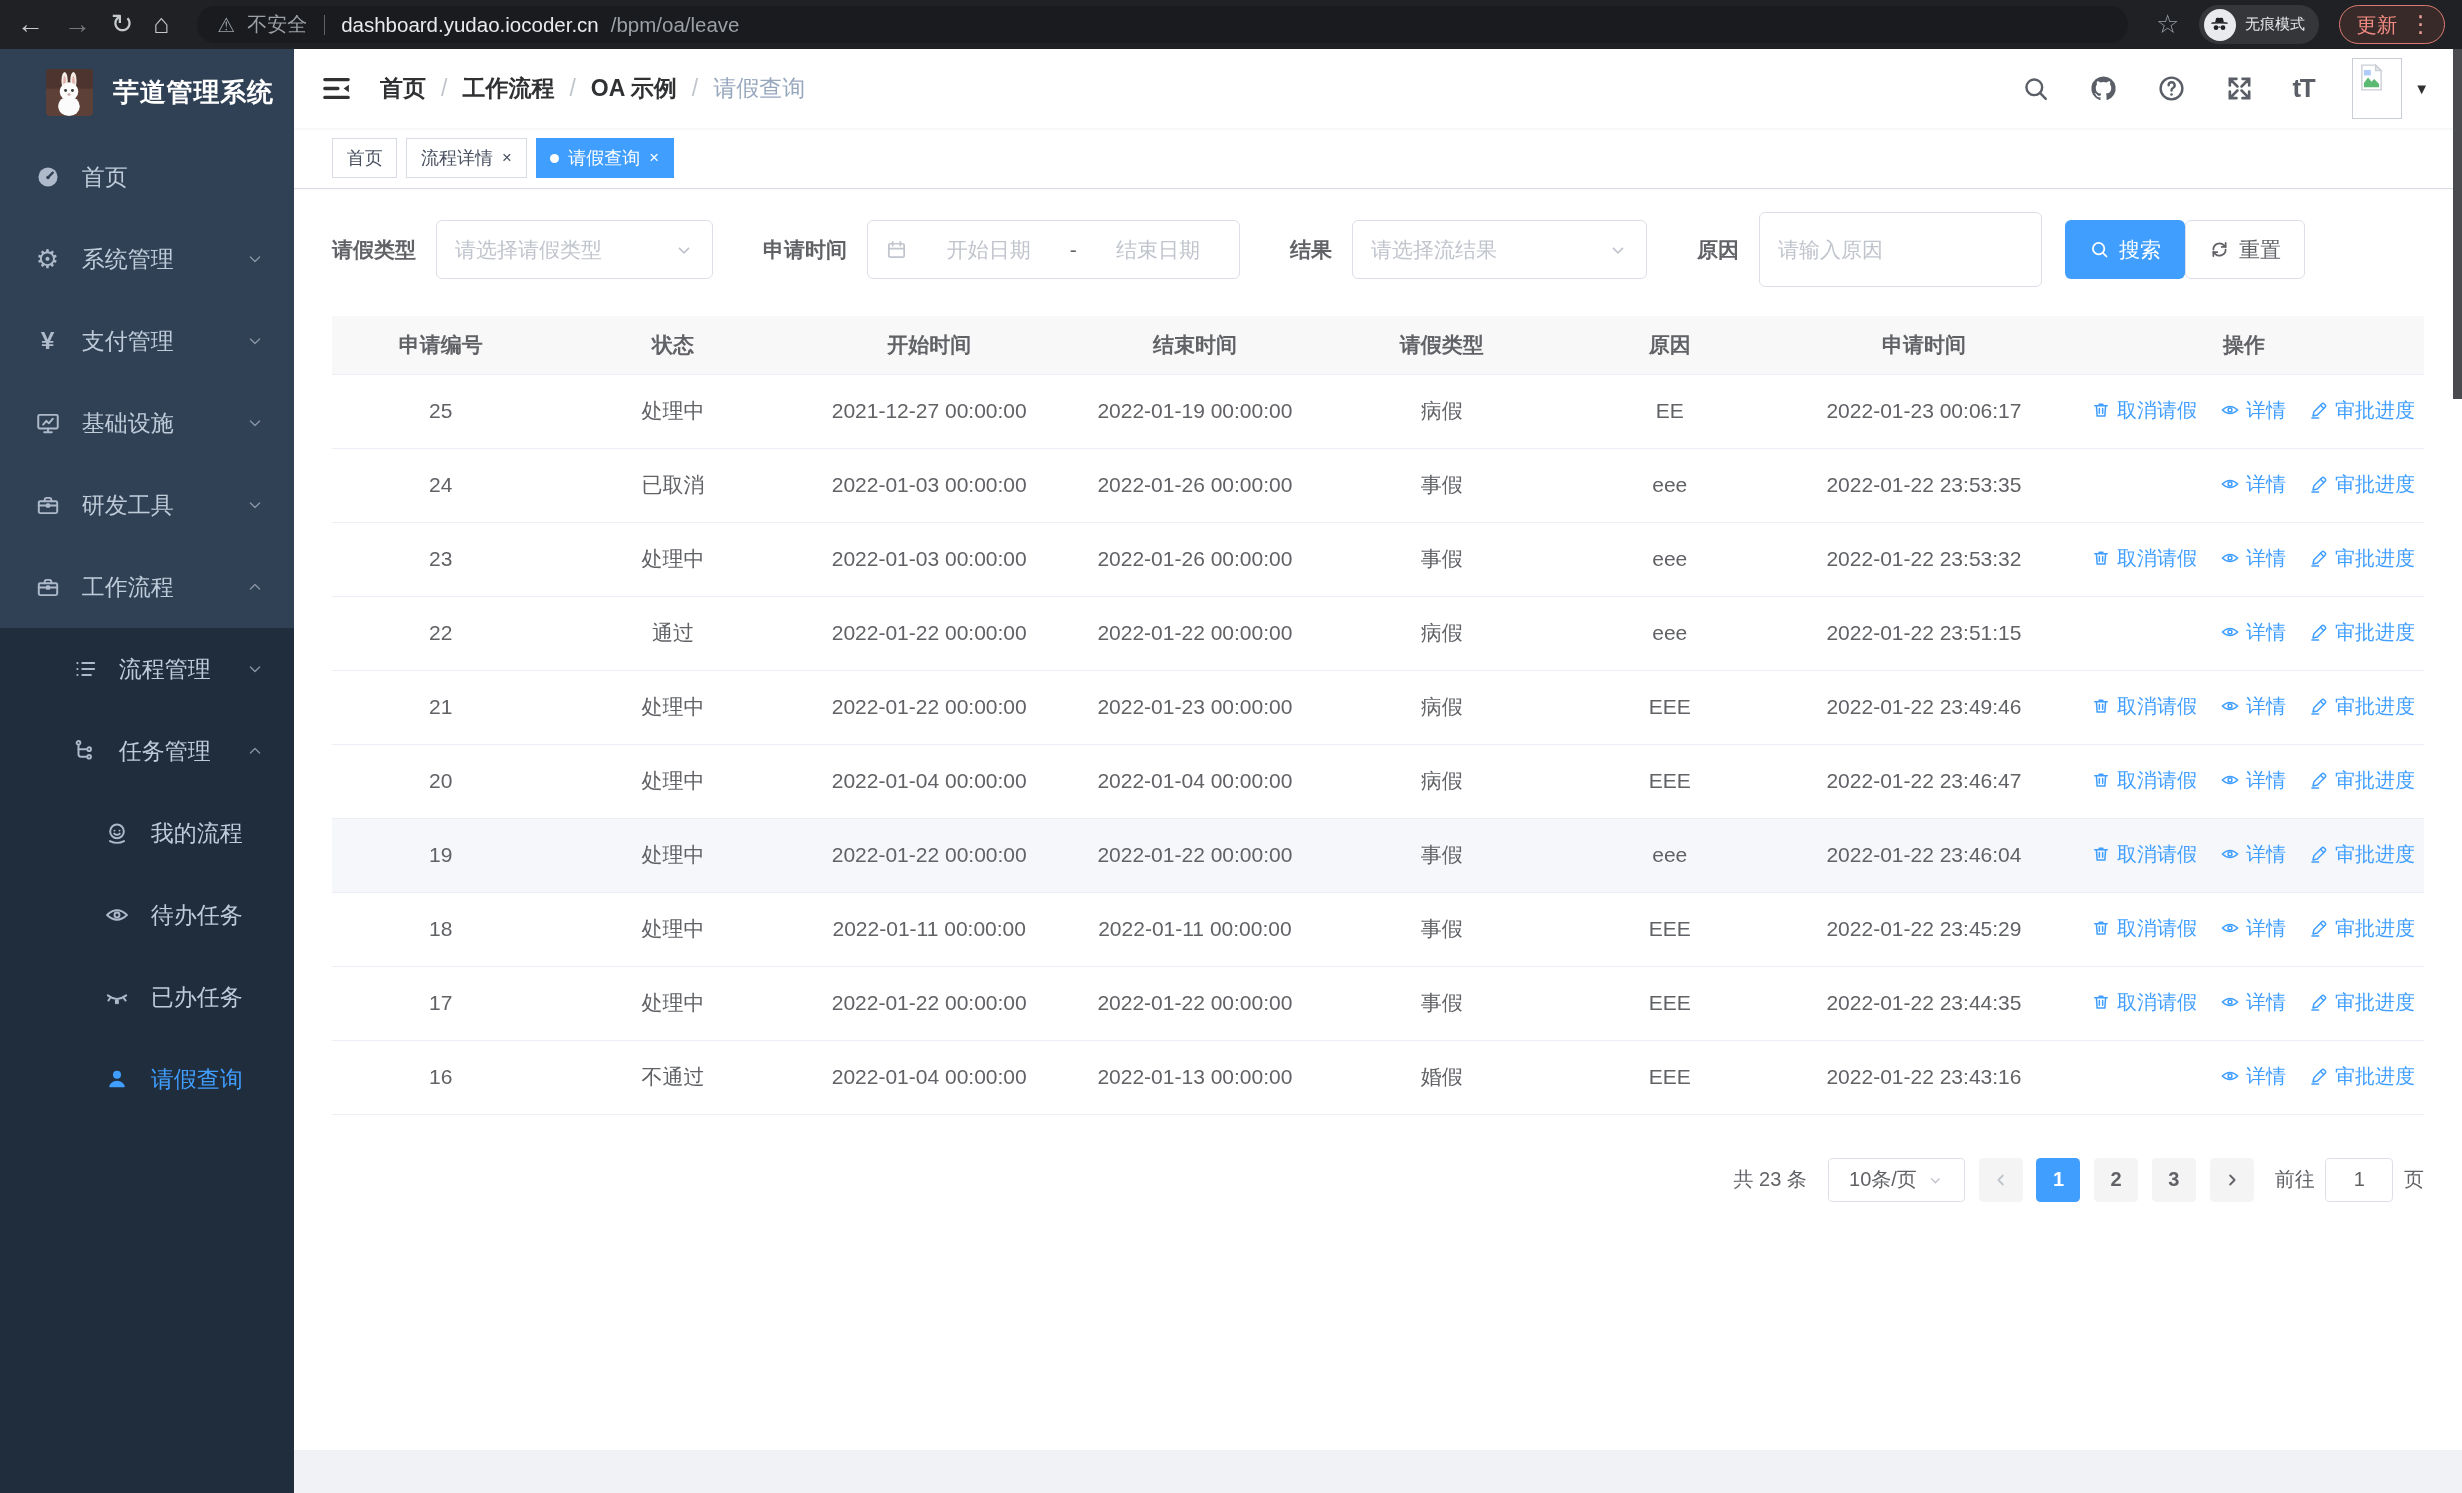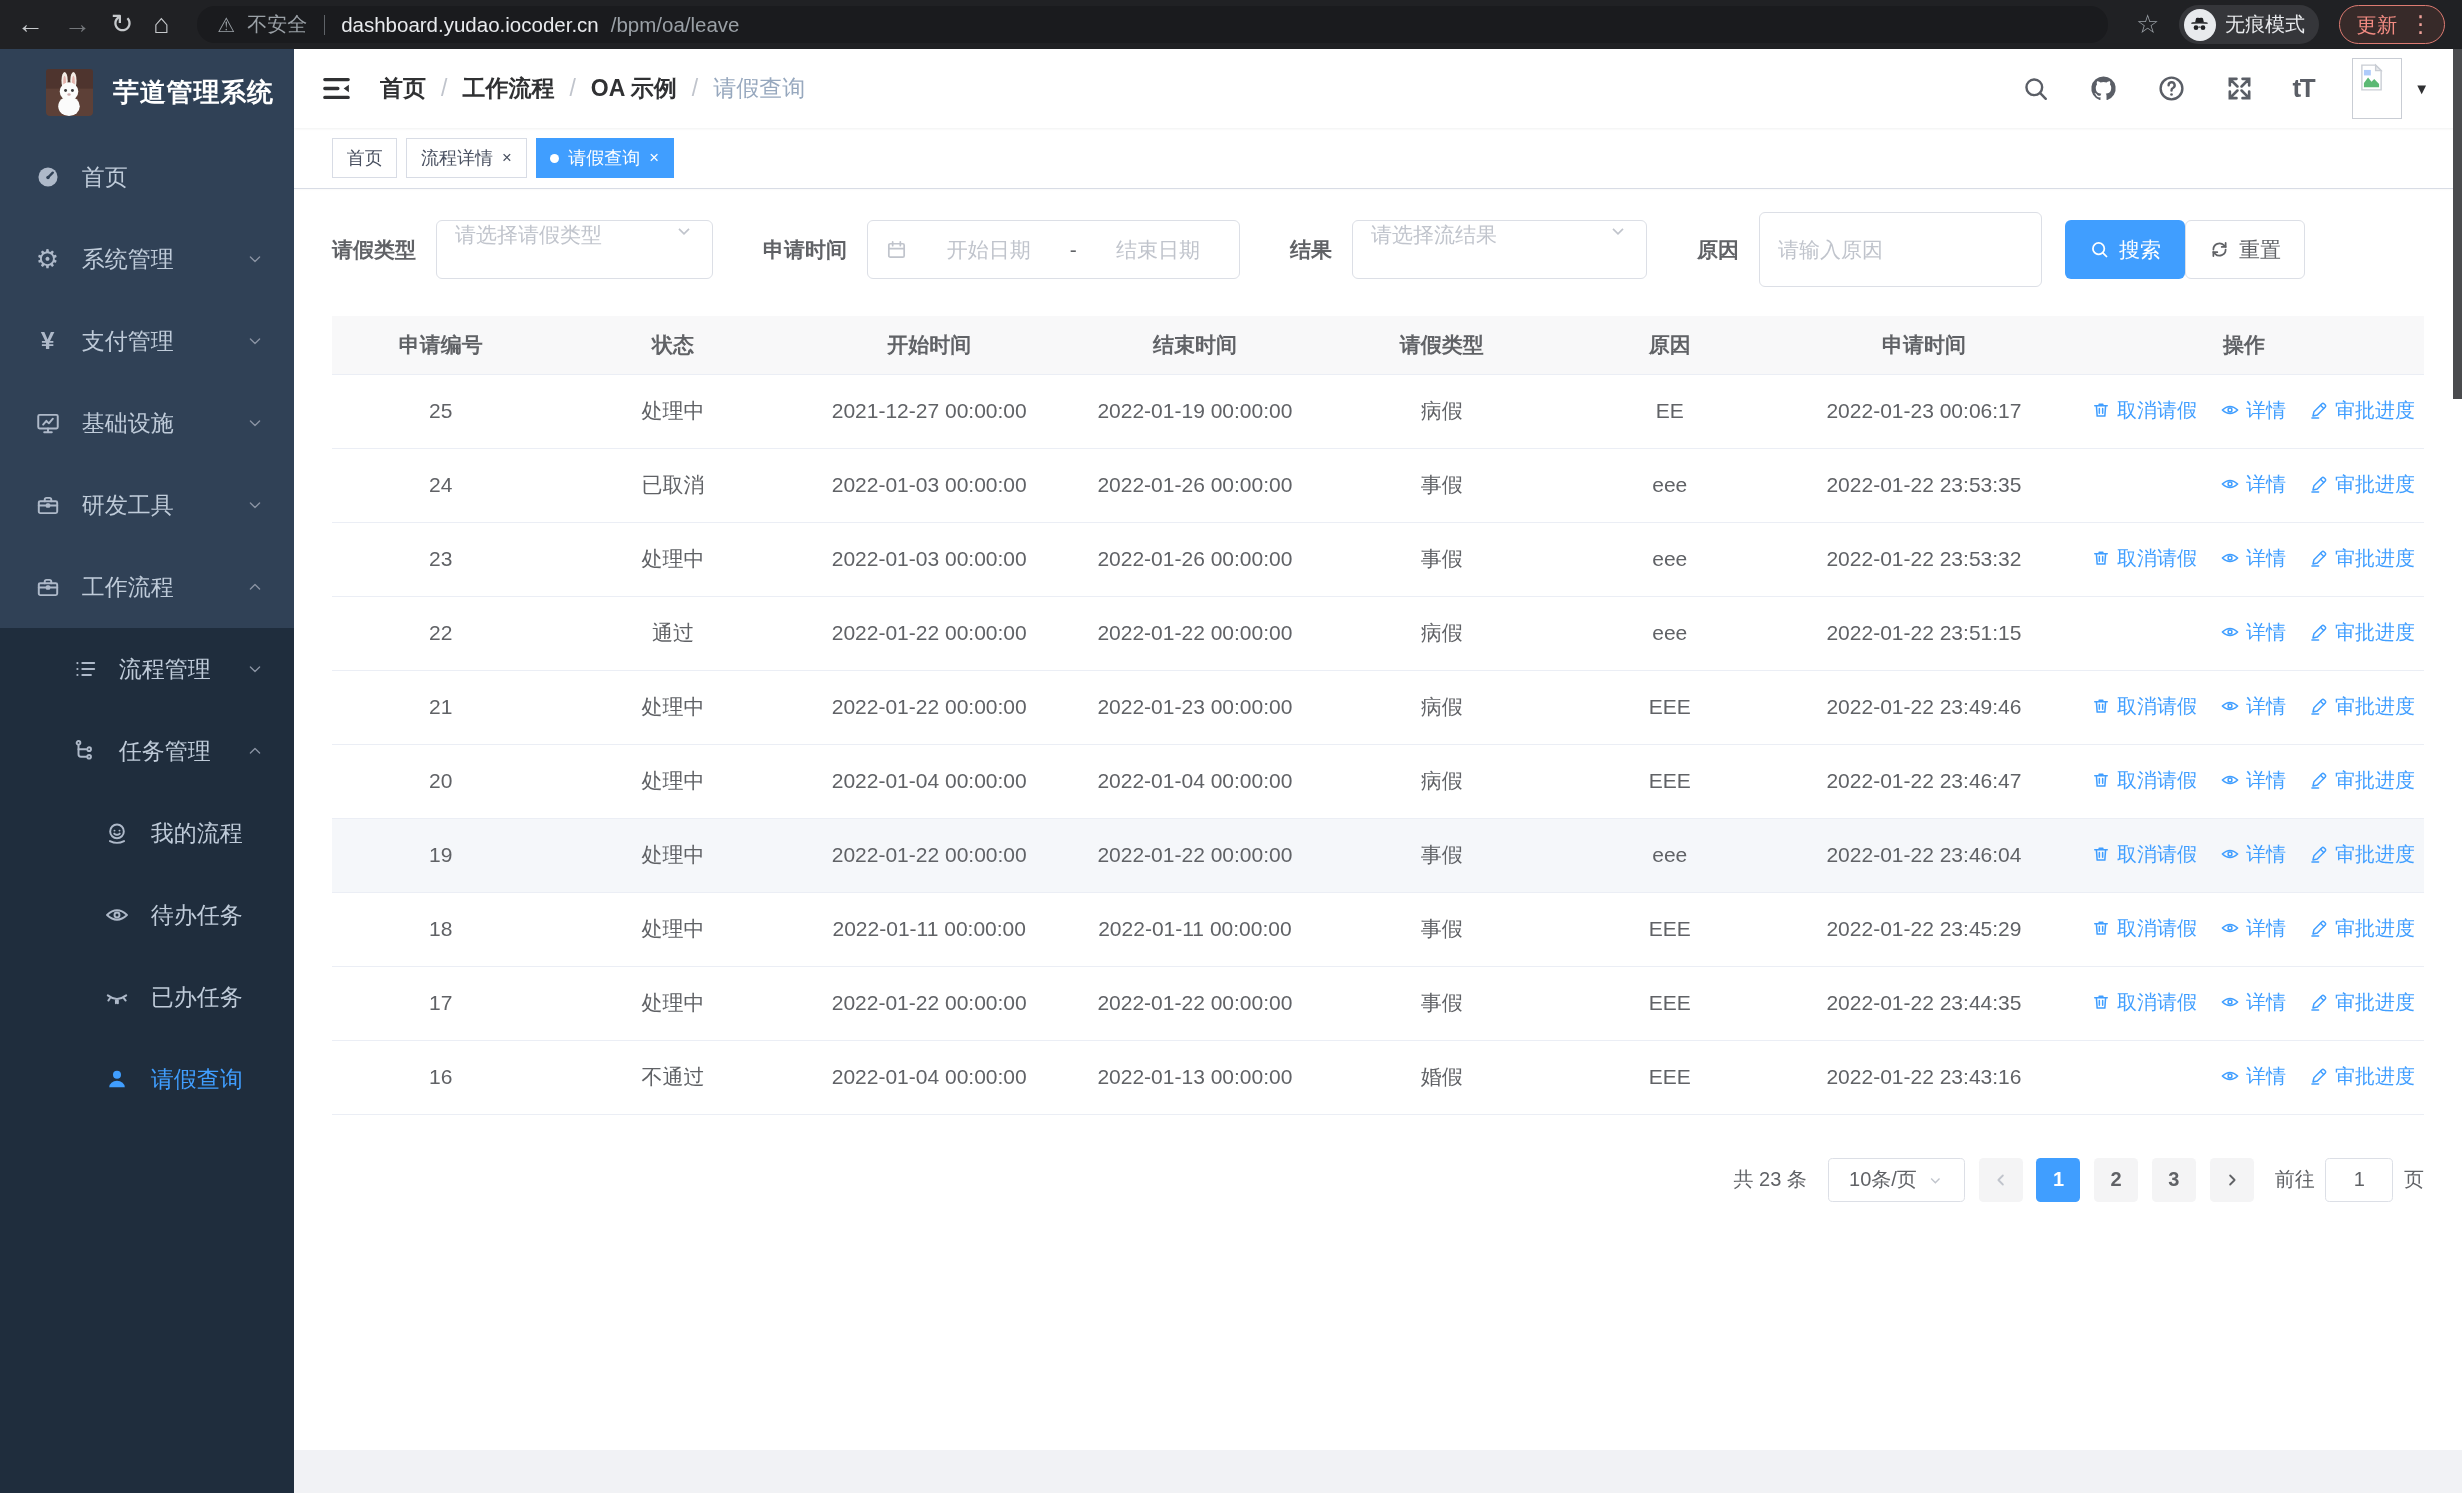--- a/index.html
+++ b/index.html
@@ -17,21 +17,21 @@
   .sec-label { color:#9aa0a6; font-size:20px; }
   .url-sep { width:0.8px; height:20px; background:#5f6368; margin:0 4.6px; }
   .url-domain { color:#e8eaed; font-size:20.5px; }
   .url-path { color:#9aa0a6; font-size:20.5px; }
   .star-ico { font-size:26px; color:#9aa0a6; }
   .incog { display:flex; align-items:center; gap:9px; background:#35363a;
     border-radius:21px; padding:3.8px 13.7px 3.8px 4.6px; }
   .incog-circle { width:32px; height:32px; border-radius:50%; background:#e8eaed;
     display:flex; align-items:center; justify-content:center; }
   .incog-circle svg { width:21px; height:21px; }
-  .incog-label { color:#e8eaed; font-size:20px; }
+  .incog-label { color:#e8eaed; font-size:15px; }
   .update-pill { display:flex; align-items:center; gap:12px; border:1.5px solid #dd7b72;
     background:#372a29; border-radius:21px; padding:4.6px 12px 4.6px 16.7px; }
   .update-label { color:#f28b82; font-size:20.5px; }
   .dots-ico { color:#f0a099; font-size:23px; line-height:1; }
 
   
   .app { display:flex; height:1445px; }
   .sidebar { width:294px; background:#304156; display:flex; flex-direction:column; flex-shrink:0; }
   .logo-row { height:87px; display:flex; align-items:center; padding-left:46px; gap:20px; }
   .logo-img { width:47px; height:47px; border-radius:3px; flex-shrink:0; }
@@ -81,21 +81,21 @@
   .tag .tag-close { font-size:16.7px; line-height:1; }
   .tag.active { background:#409eff; border-color:#409eff; color:#fff; }
   .tag-dot { width:9px; height:9px; border-radius:50%; background:#fff; }
 
   
   .content { flex:1; padding:23px 38px 0 38px; display:flex; flex-direction:column; }
   .filter-row { display:flex; align-items:center; margin-bottom:29px; }
   .f-group { display:flex; align-items:center; margin-right:50px; }
   .f-label { font-size:21px; color:#606266; font-weight:600; margin-right:20px; white-space:nowrap; }
   .sel { height:59px; border:0.8px solid #dcdfe6; border-radius:6px; display:flex;
-    padding:0 18px; background:#fff; cursor:pointer; }
+    align-items:center; padding:0 18px; background:#fff; cursor:pointer; }
   .sel .ph { color:#c0c4cc; font-size:21px; }
   .sel-caret { margin-left:auto; color:#c0c4cc; width:20px; height:20px; }
   .sel-caret svg { width:100%; height:100%; }
   .date-range { width:373px; height:59px; border:0.8px solid #dcdfe6; border-radius:6px;
     display:flex; align-items:center; padding:0 16.7px; gap:16.7px; background:#fff; }
   .cal-ico { width:23px; height:23px; color:#c0c4cc; }
   .cal-ico svg { width:100%; height:100%; }
   .date-ph { color:#c0c4cc; font-size:21px; flex:1; text-align:center; }
   .date-sep { color:#606266; font-size:21px; }
   .text-input { width:283px; height:75px; border:0.8px solid #dcdfe6; border-radius:6px;

